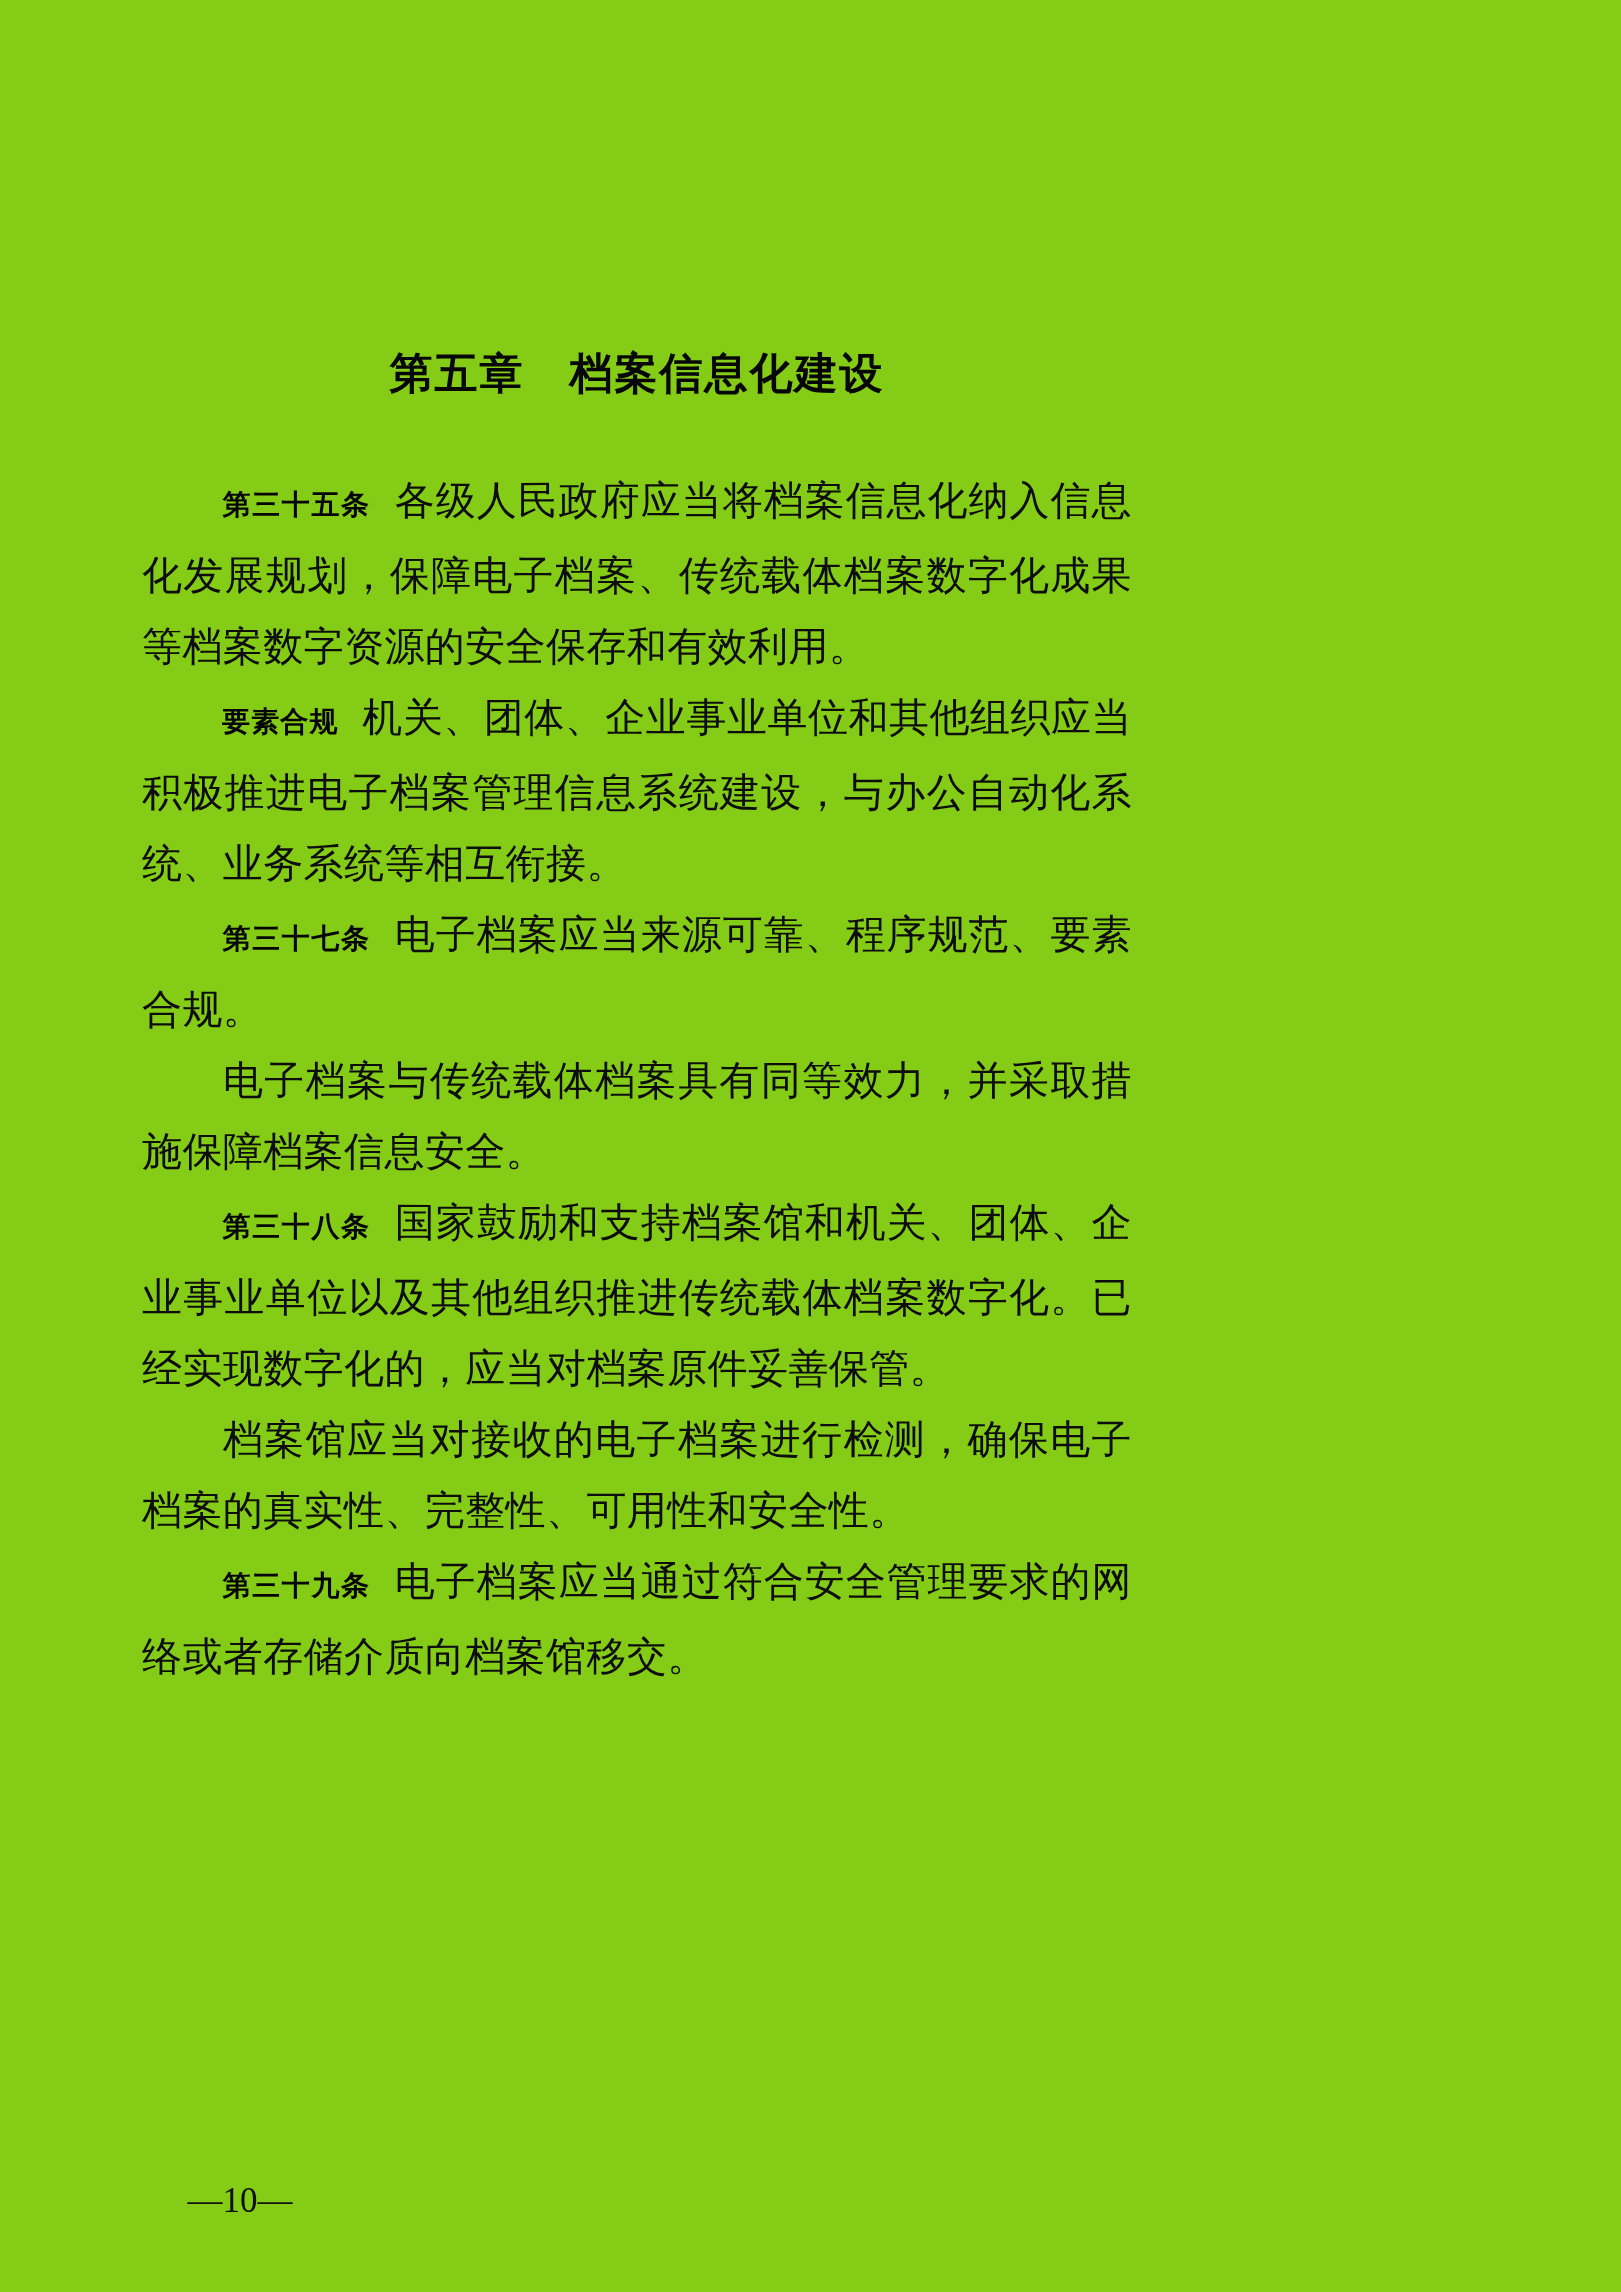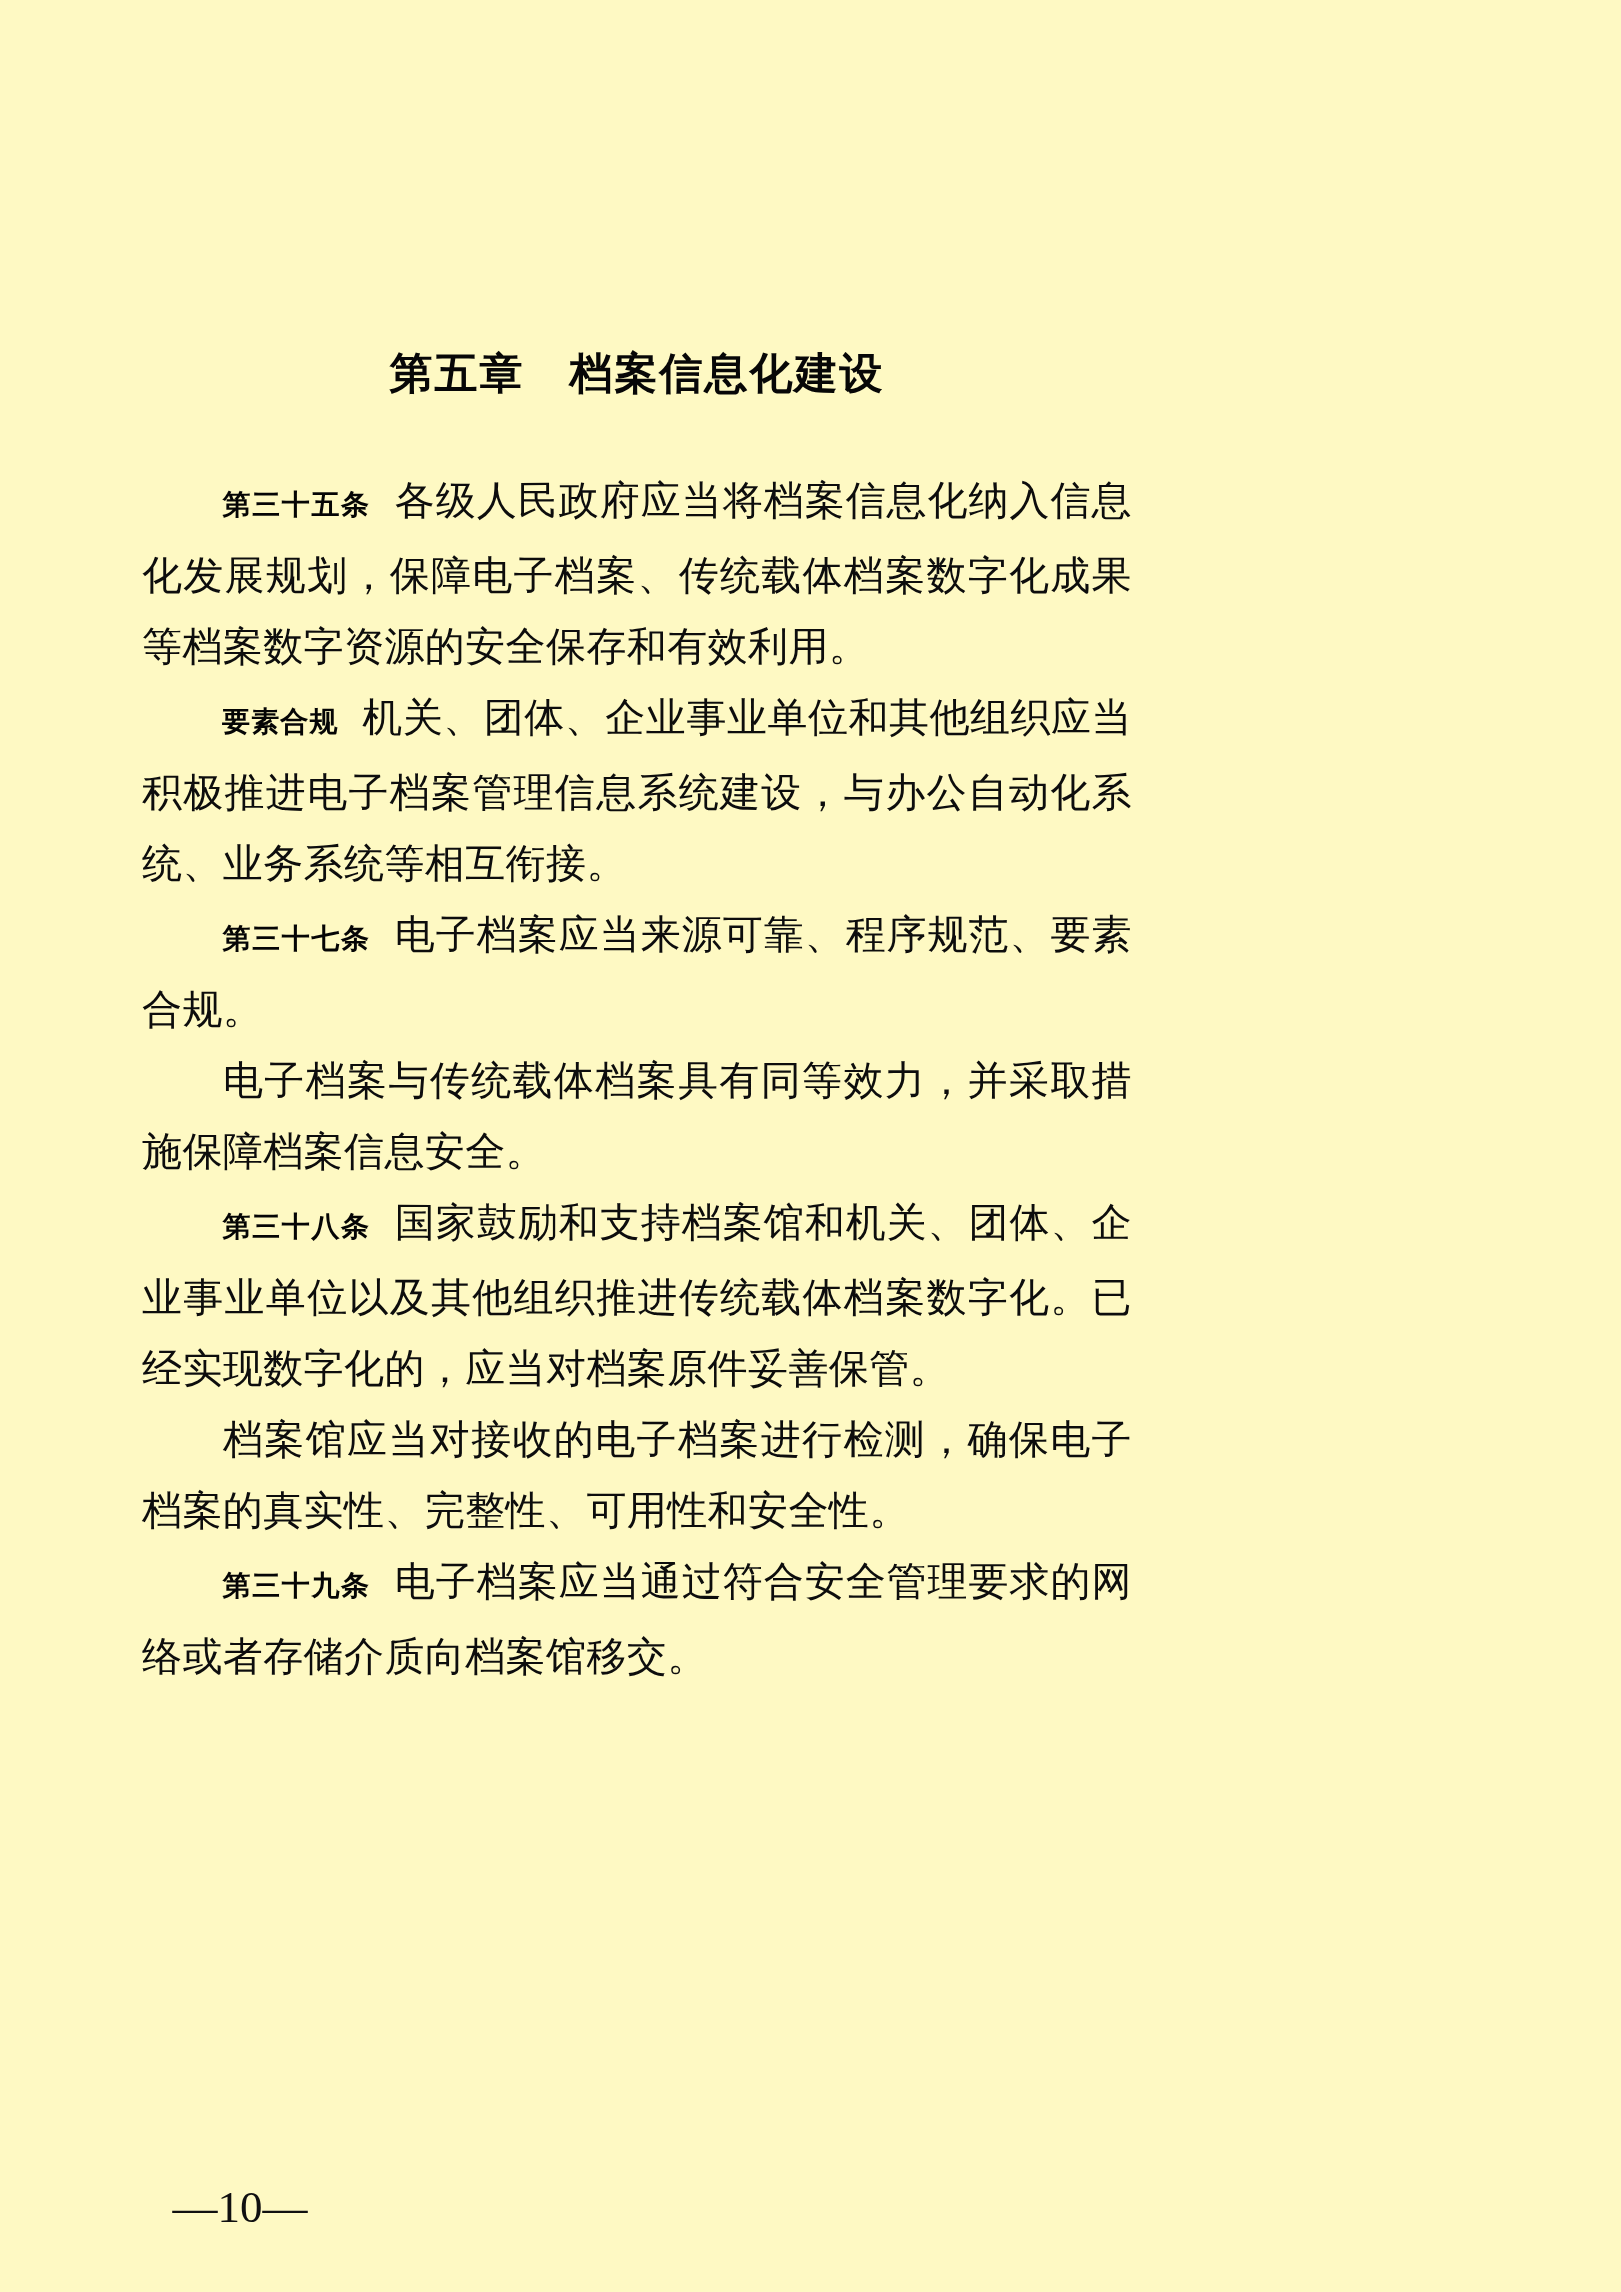--- a/index.html
+++ b/index.html
@@ -4,21 +4,21 @@
 <style>
   html, body {
     margin: 0;
     padding: 0;
     background: #ffffff;
   }
   .page {
     position: relative;
     width: 1621px;
     height: 2293px;
-    background: #fef9c3;
+    background: #84cc16;
     overflow: hidden;
     font-family: "Liberation Sans", "DejaVu Sans", sans-serif;
     color: #0a0a0a;
   }
   .content {
     position: absolute;
     left: 142px;
     top: 0;
     width: 990px;
   }
@@ -70,21 +70,21 @@
   }
 
   
   .footer {
     position: absolute;
     left: 0;
     top: 2181px;
     width: 480px;
     text-align: center;
     font-family: "Liberation Serif", "DejaVu Serif", serif;
-    font-size: 45px;
+    font-size: 35px;
     color: #101010;
     letter-spacing: 0px;
   }
 </style>
 </head>
 <body>
 
 <div class="page">
 
   <div class="content">

